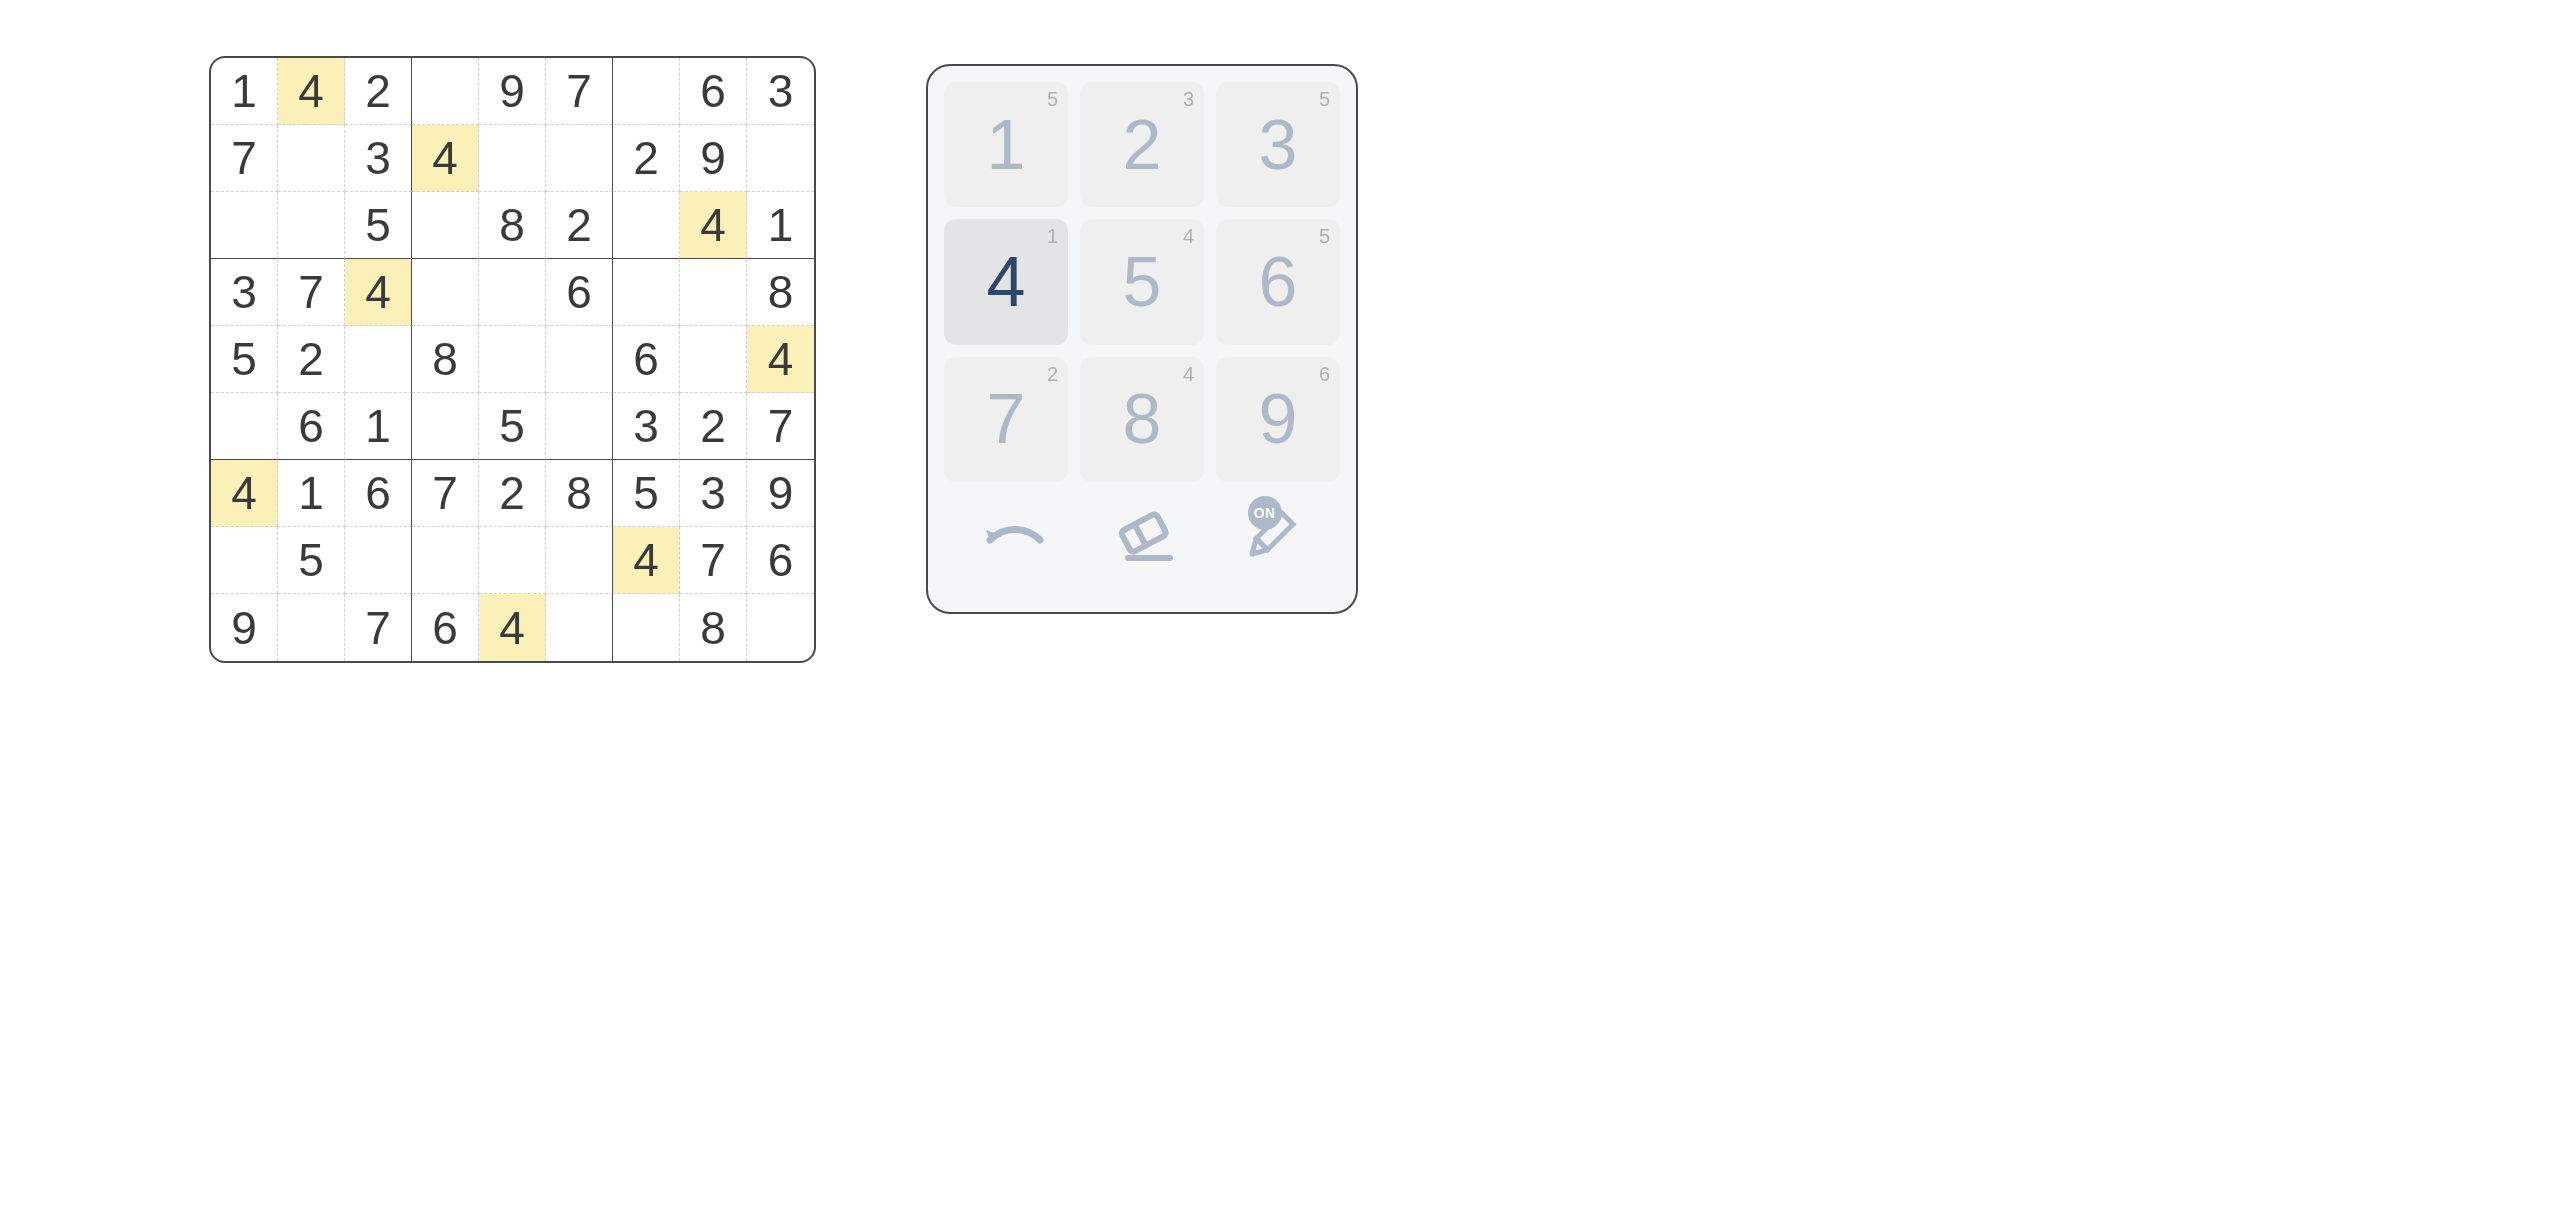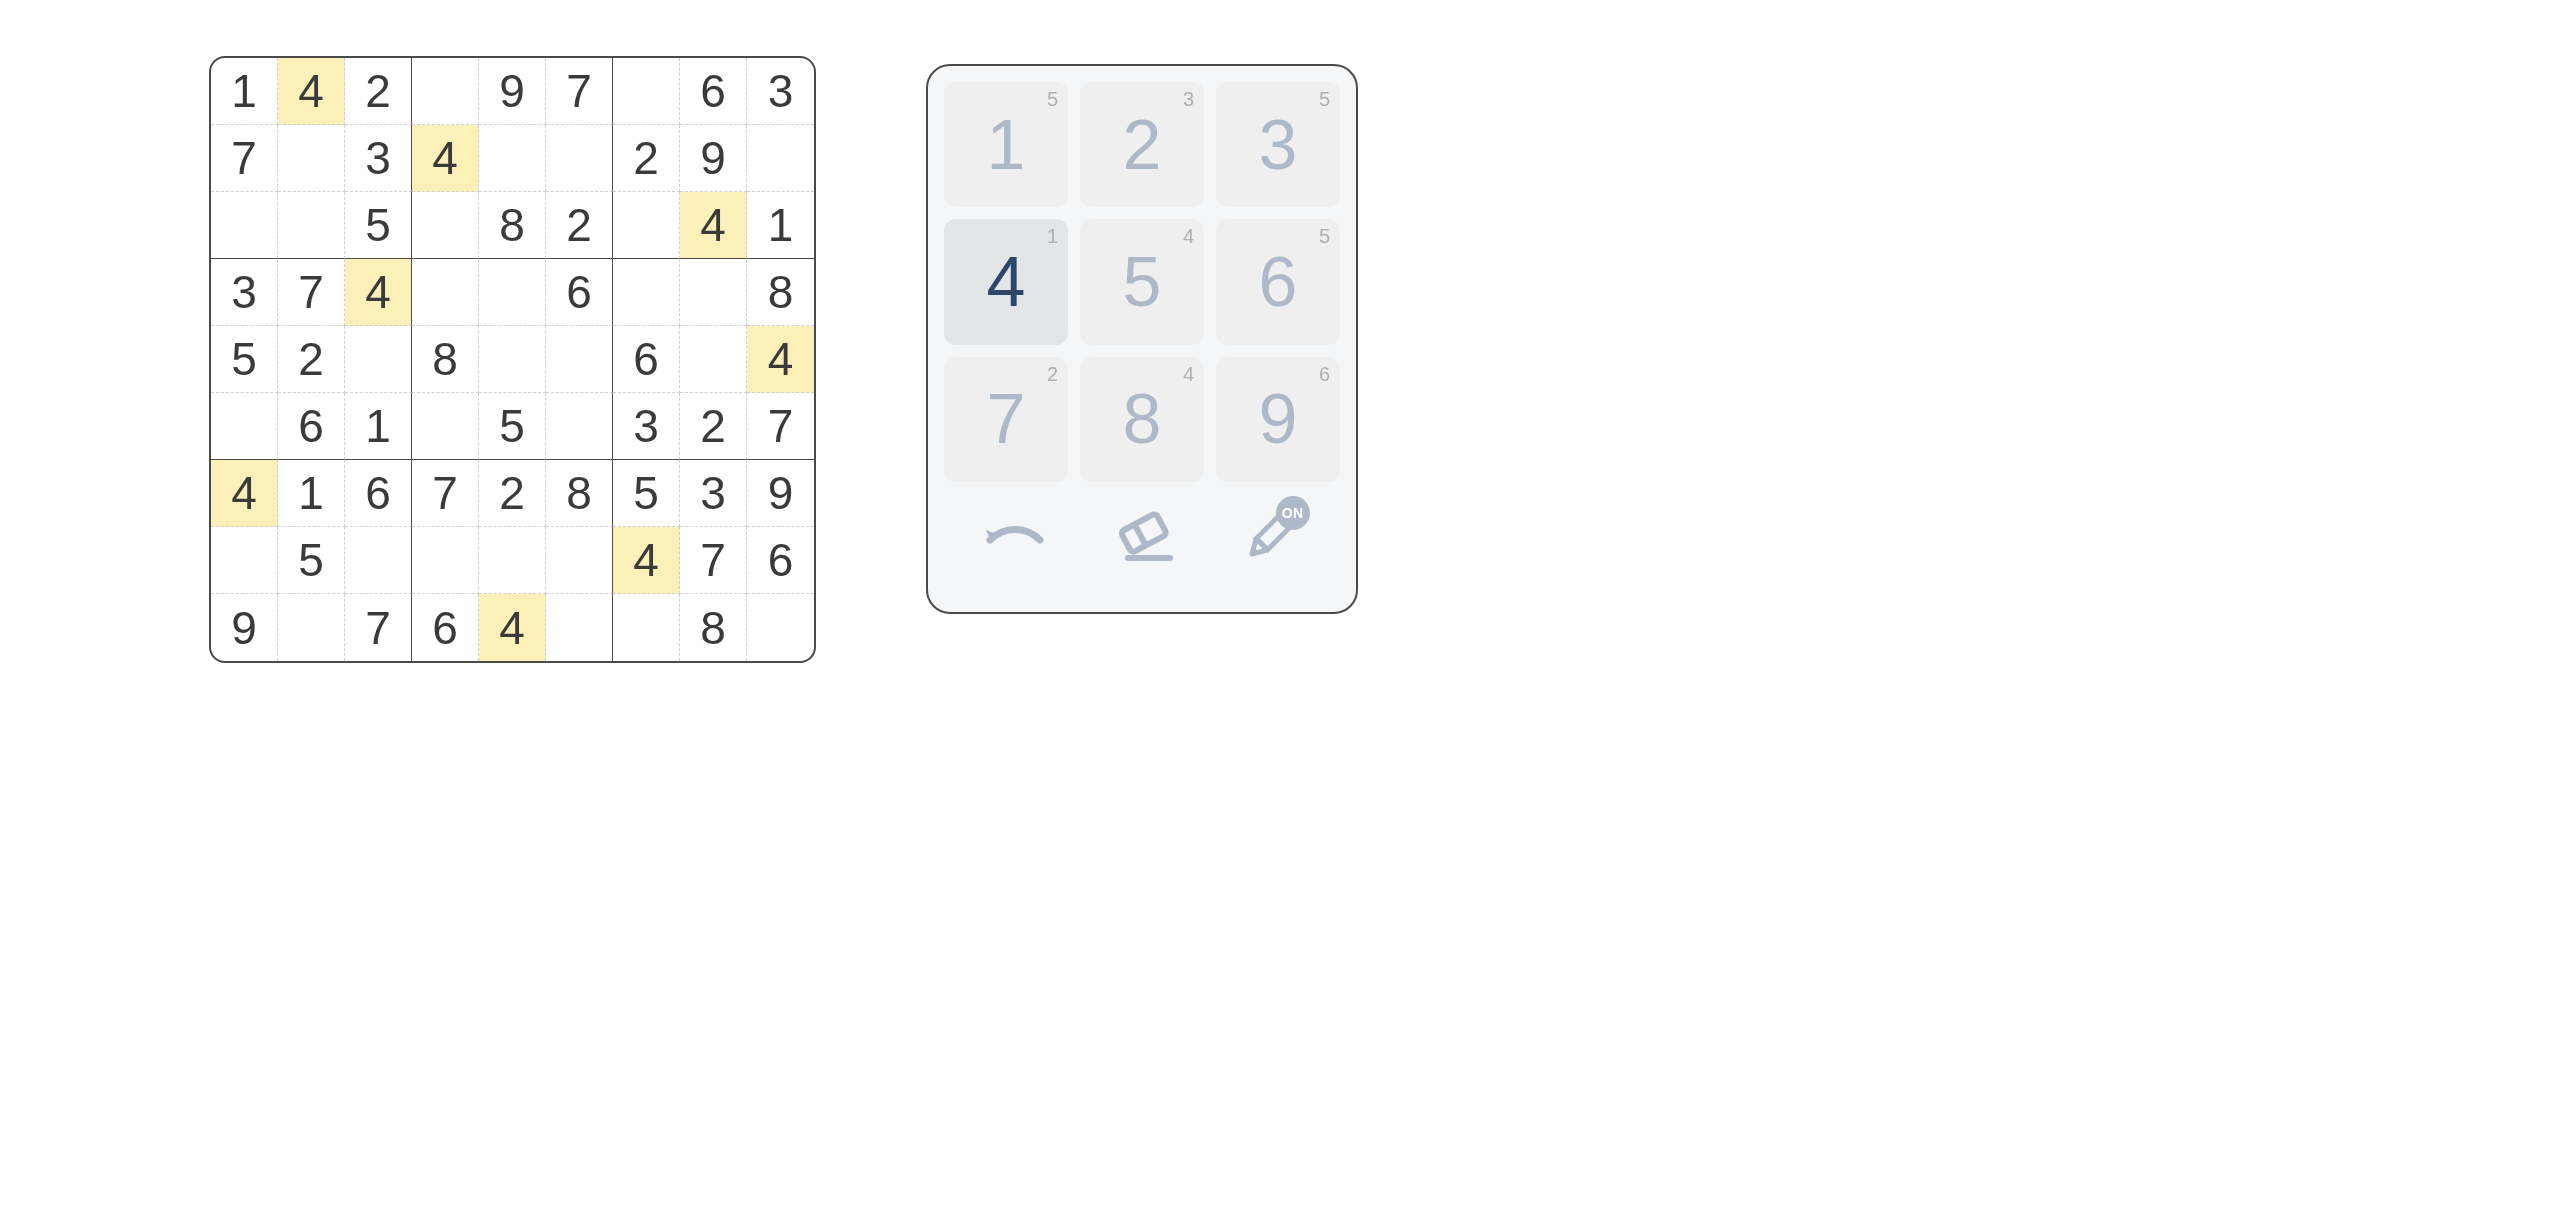--- a/index.html
+++ b/index.html
@@ -121,21 +121,21 @@
     height: 70px;
     display: flex;
     align-items: center;
     justify-content: center;
     cursor: pointer;
     position: relative;
   }
   .on-badge {
     position: absolute;
     top: -6px;
-    left: 52px;
+    left: 24px;
     width: 34px;
     height: 34px;
     border-radius: 50%;
     background: var(--icon);
     color: #fff;
     font-size: 14px;
     font-weight: 700;
     display: flex;
     align-items: center;
     justify-content: center;

